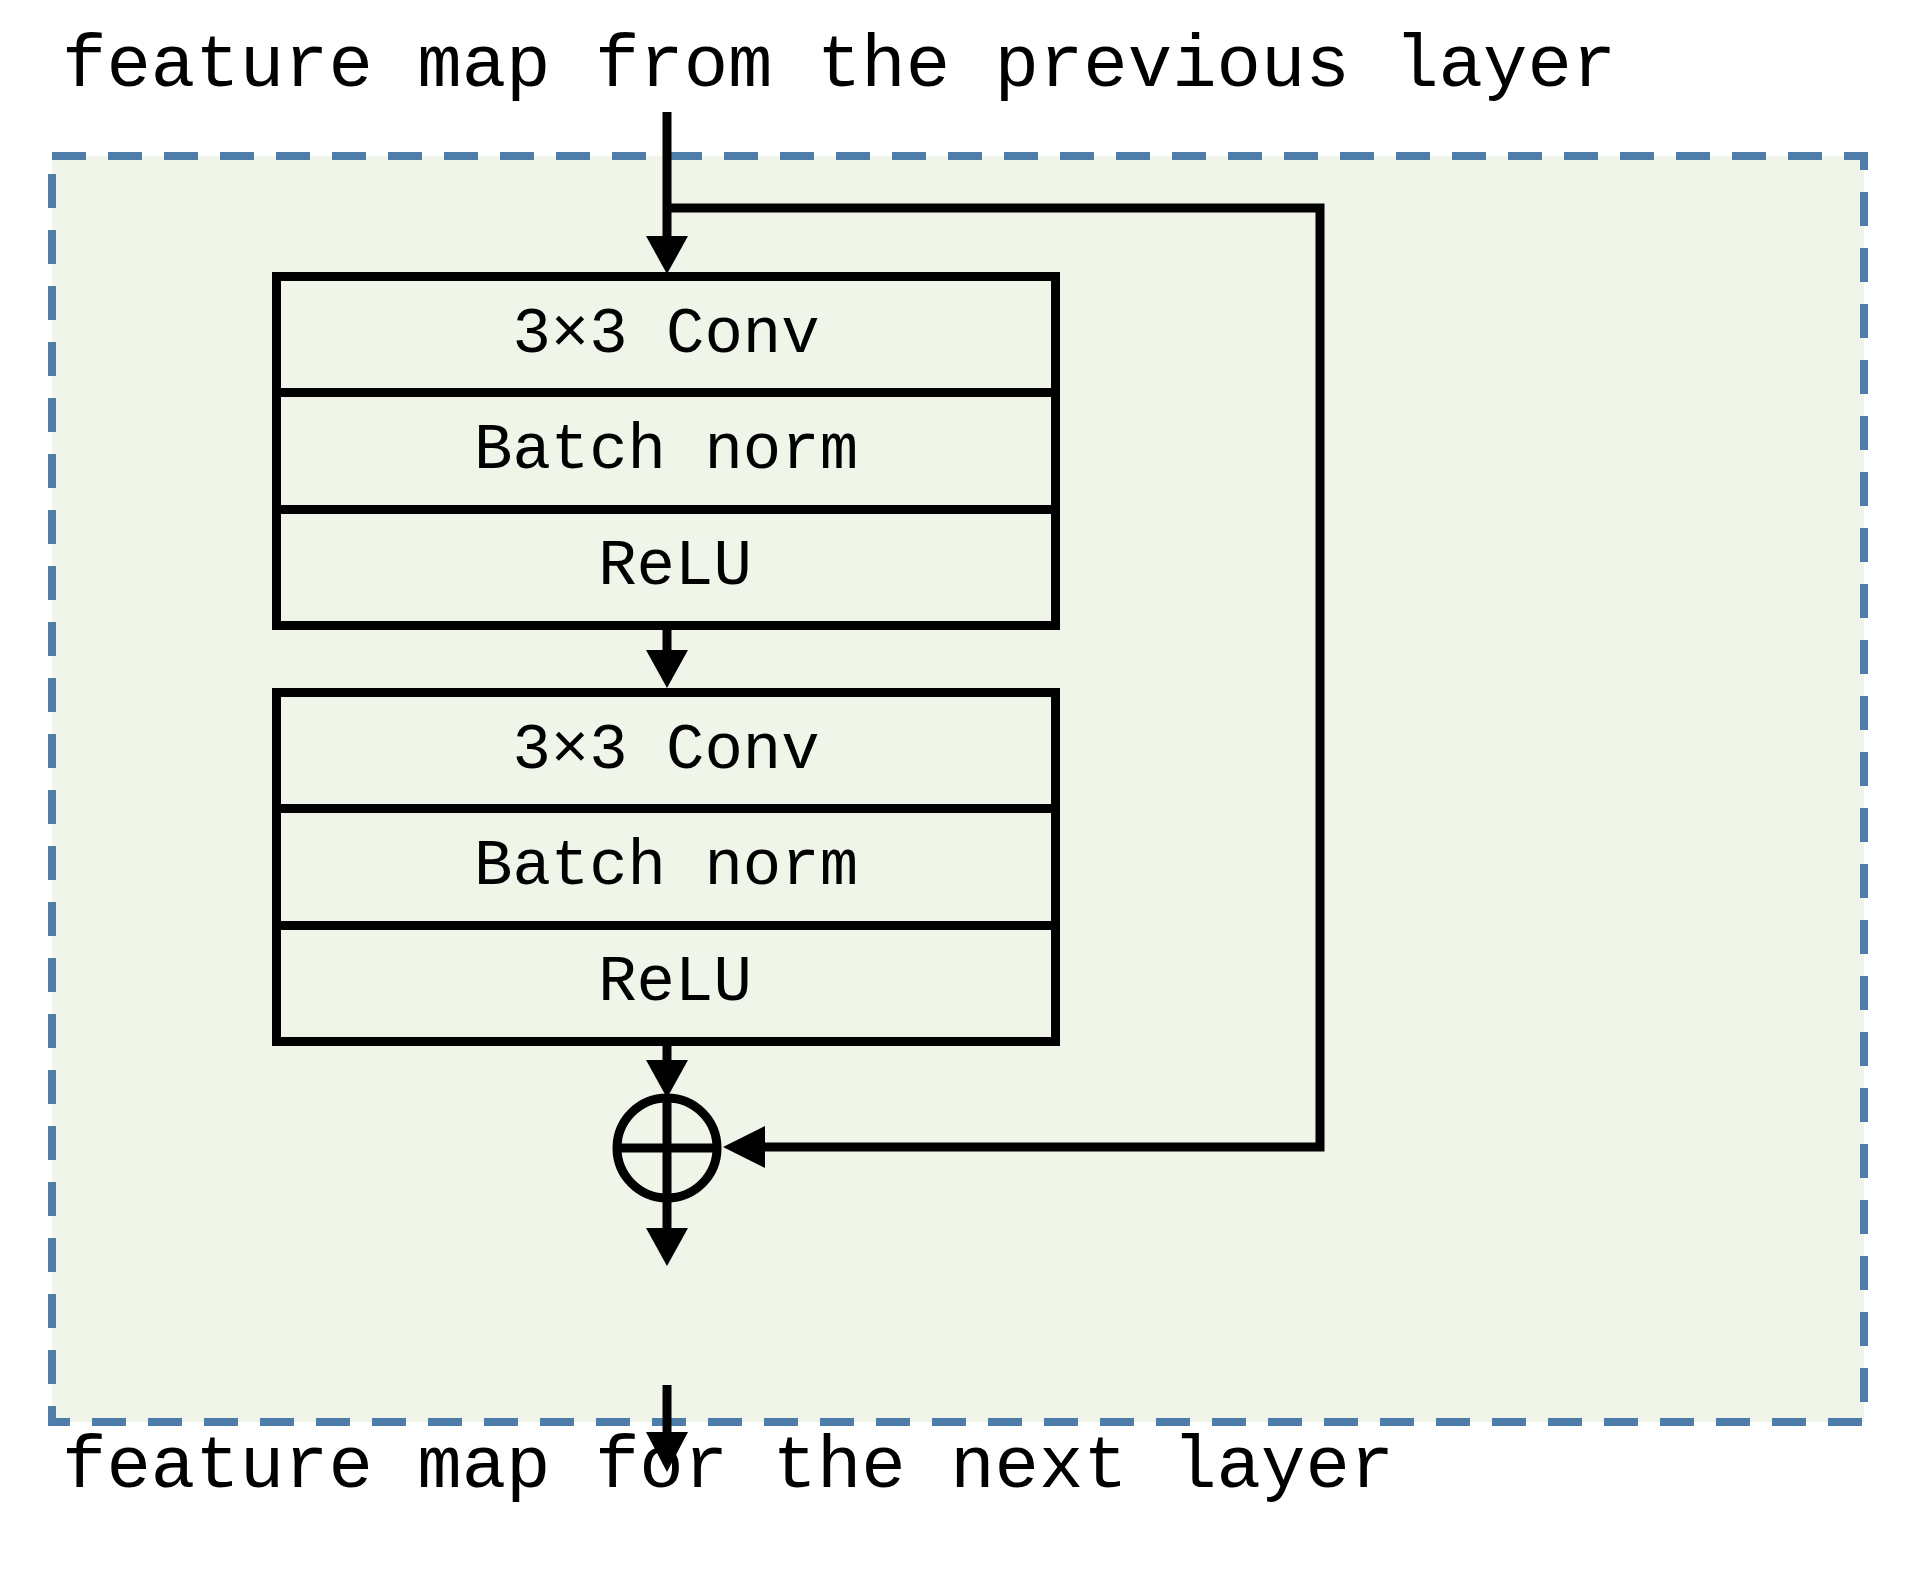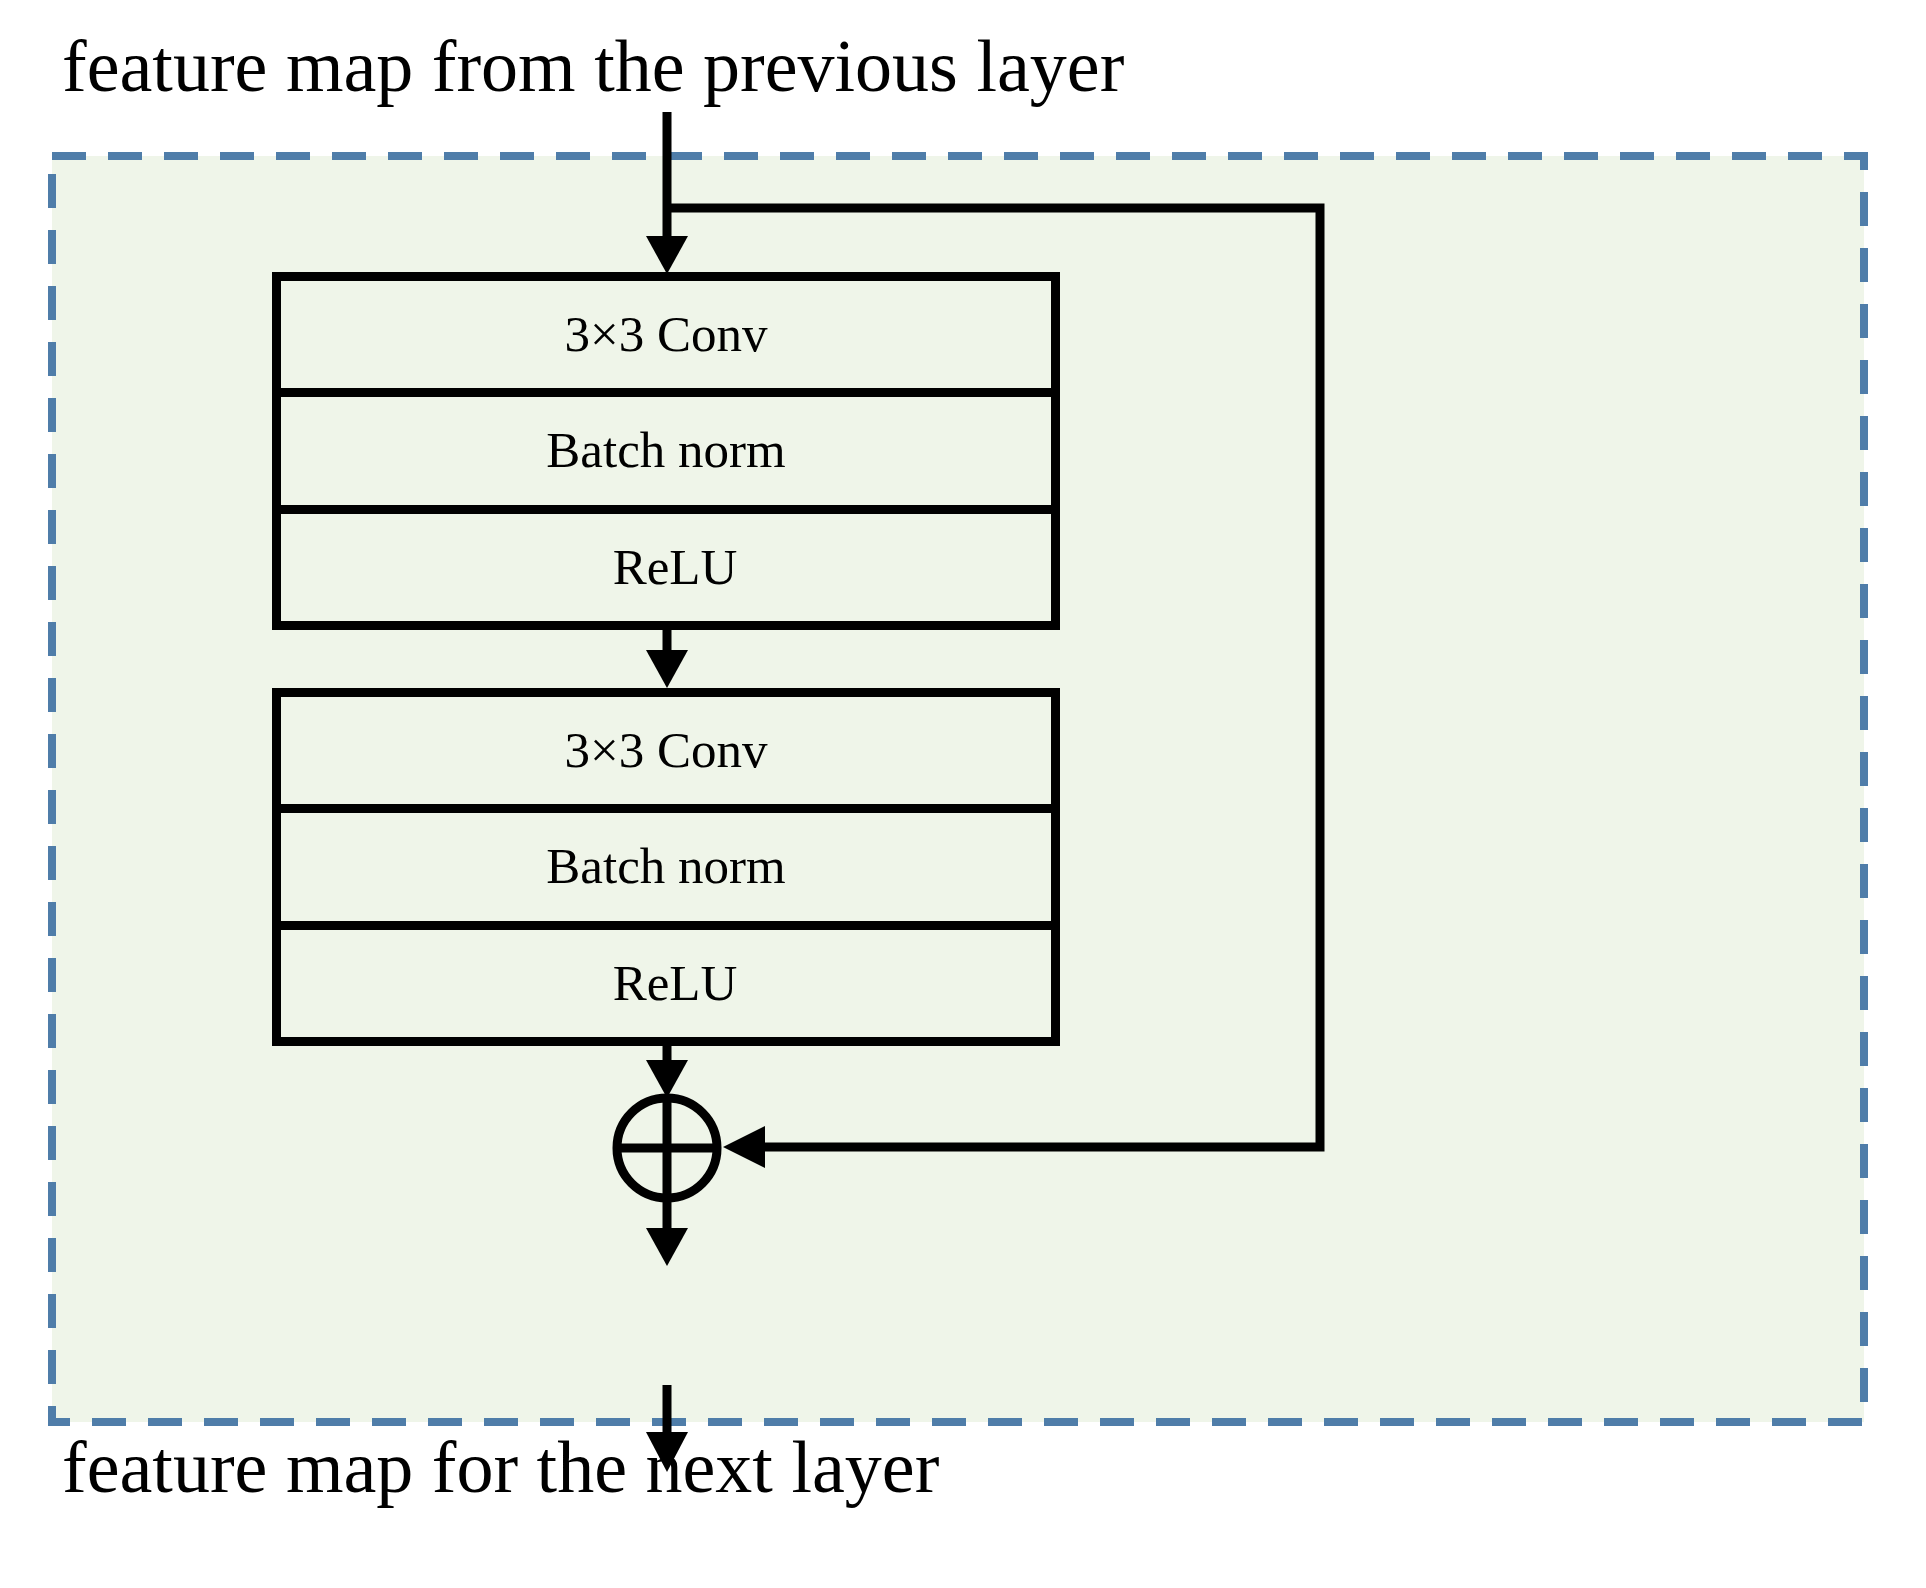--- a/index.html
+++ b/index.html
@@ -5,21 +5,21 @@
   html, body {
     margin: 0;
     padding: 0;
     background: #ffffff;
   }
   .canvas {
     position: relative;
     width: 1926px;
     height: 1588px;
     background: #ffffff;
-    font-family: Liberation Serif, serif;
+    font-family: Liberation Mono, monospace;
     color: #000000;
     overflow: hidden;
   }
   .caption {
     position: absolute;
     left: 62px;
     font-size: 74px;
     line-height: 1.05;
     color: #000000;
     white-space: nowrap;
@@ -48,21 +48,21 @@
   .group-1 { top: 272px; height: 358px; }
   .group-2 { top: 688px; height: 358px; }
   .pool-box { top: 1267px; height: 118px; }
 
   .node-row {
     flex: 1 1 0;
     display: flex;
     align-items: center;
     justify-content: center;
     border-bottom: 9px solid #000000;
-    font-size: 51px;
+    font-size: 64px;
     line-height: 1;
     white-space: nowrap;
   }
   .node-row:last-child { border-bottom: none; margin-left: 18px; }
 </style>
 </head>
 <body>
 
 <div class="canvas">
 

